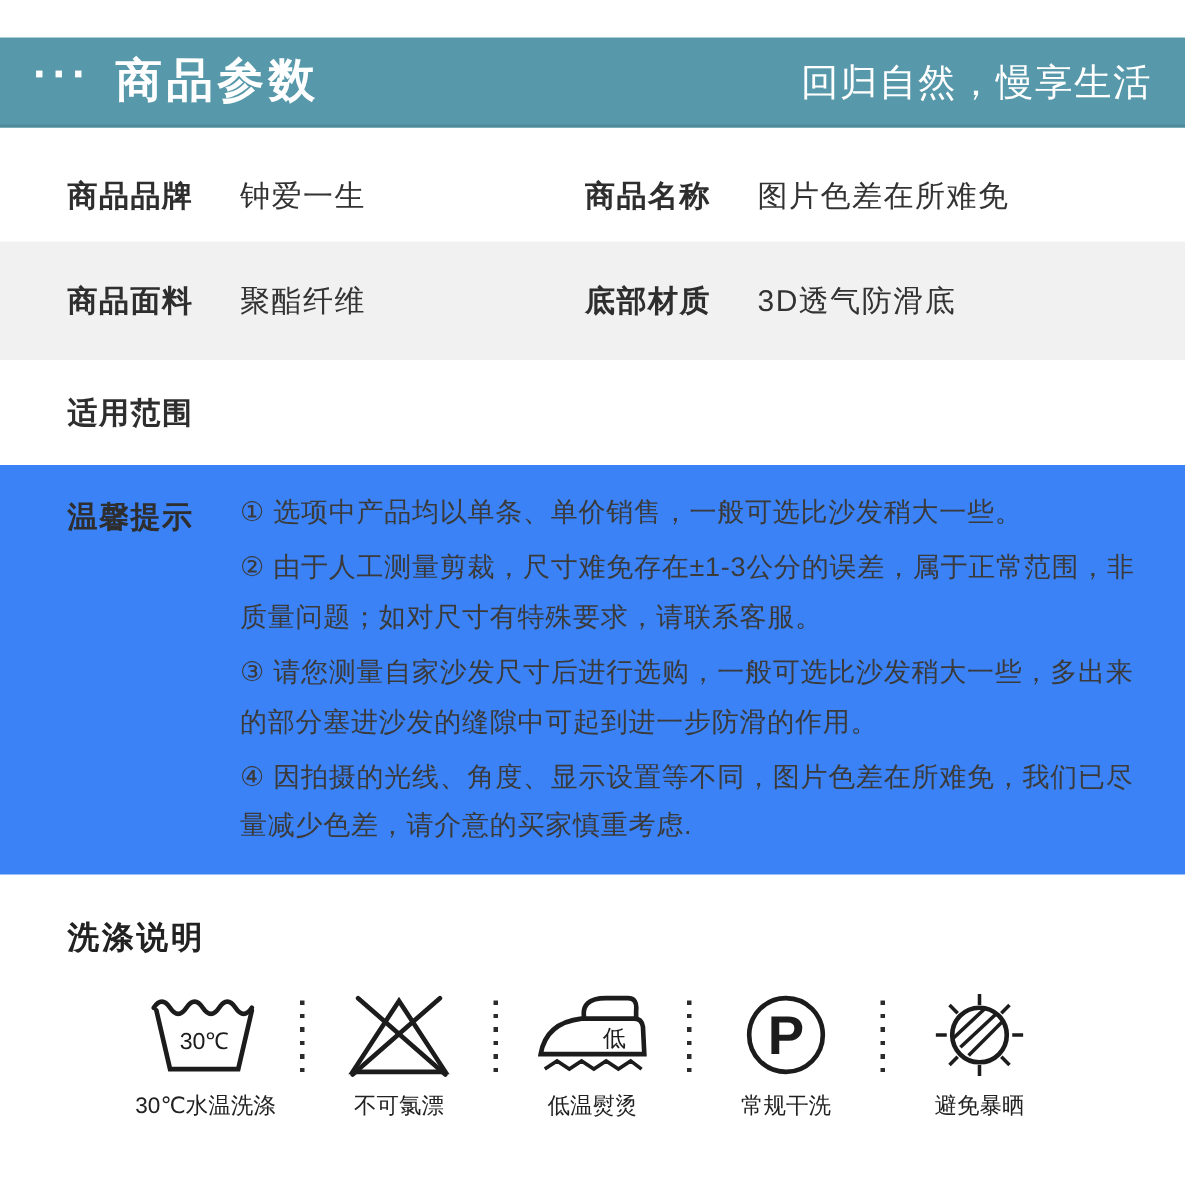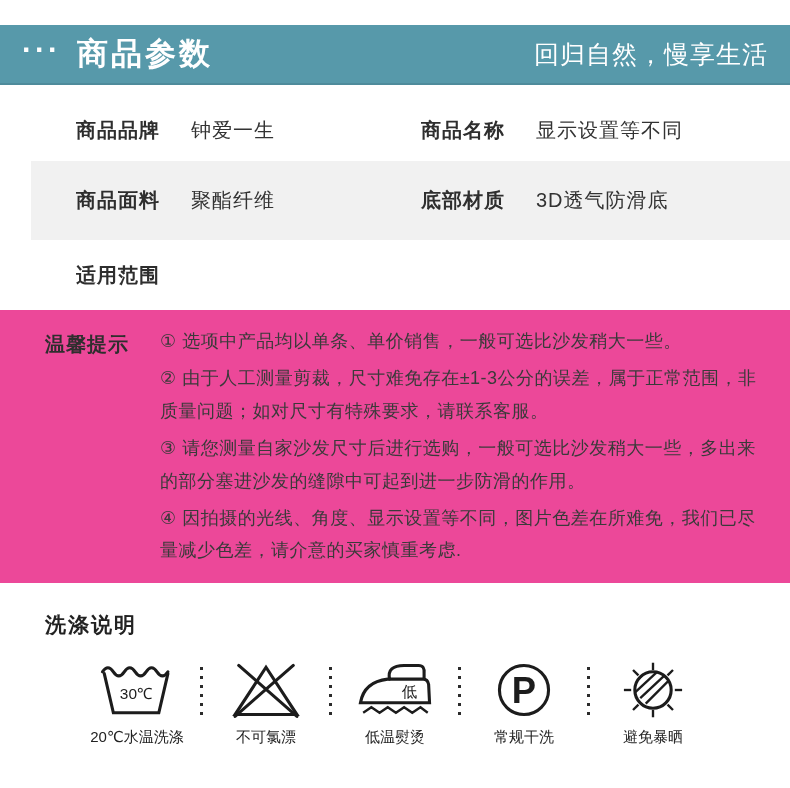--- a/index.html
+++ b/index.html
@@ -39,21 +39,21 @@
     letter-spacing: 3px;
   }
   .header .slogan {
     margin-left: auto;
     color: #ffffff;
     font-size: 25px;
     letter-spacing: 1px;
   }
 
   
-  .param-table { margin-top: 14px; margin-left: 31px; }
+  .param-table { margin-top: 14px; }
   .prow {
     display: flex;
     align-items: center;
     padding: 0 25px 0 45px;
     box-sizing: border-box;
     font-size: 20px;
   }
   .prow.r1 { height: 62px; }
   .prow.r2 { height: 79px; background: #f1f1f1; }
   .prow.r3 { height: 70px; }
@@ -63,21 +63,21 @@
     font-weight: 700;
     color: #2e2e2e;
     letter-spacing: 1px;
   }
   .p-value { color: #333333; letter-spacing: 1px; }
   .p-value.v1 { width: 230px; flex: 0 0 230px; }
   .p-value.wide { flex: 1; }
 
   
   .tips {
-    background: #ec4899;
+    background: #3b82f6;
     display: flex;
     padding: 15px 25px 16px 45px;
     box-sizing: border-box;
   }
   .tips-label {
     width: 115px;
     flex: 0 0 115px;
     font-size: 20px;
     font-weight: 700;
     color: #2e2e2e;
@@ -141,21 +141,21 @@
     <span class="dots">···</span>
     <span class="title">商品参数</span>
     <span class="slogan">回归自然，慢享生活</span>
   </div>
 
   <div class="param-table">
     <div class="prow r1">
       <span class="p-label">商品品牌</span>
       <span class="p-value v1">钟爱一生</span>
       <span class="p-label">商品名称</span>
-      <span class="p-value wide">显示设置等不同</span>
+      <span class="p-value wide">图片色差在所难免</span>
     </div>
     <div class="prow r2">
       <span class="p-label">商品面料</span>
       <span class="p-value v1">聚酯纤维</span>
       <span class="p-label">底部材质</span>
       <span class="p-value wide">3D透气防滑底</span>
     </div>
     <div class="prow r3">
       <span class="p-label">适用范围</span>
     </div>
@@ -176,21 +176,21 @@
   <div class="care-row">
 
     <div class="care">
       <div class="glyph">
         <svg width="84" height="60" viewBox="0 0 84 66">
           <path class="stroke" d="M4 13 Q10 4 16 13 T28 13 T40 13 T52 13 T64 13 T76 13"></path>
           <path class="stroke" d="M6 15 L16 58 L66 58 L76 15"></path>
           <text x="41" y="43" text-anchor="middle" font-size="17">30℃</text>
         </svg>
       </div>
-      <div class="care-label">20℃水温洗涤</div>
+      <div class="care-label">30℃水温洗涤</div>
     </div>
 
     <div class="care-sep"></div>
 
     <div class="care">
       <div class="glyph">
         <svg width="84" height="60" viewBox="0 0 84 66">
           <path class="stroke" d="M42 8 L8 60 L76 60 Z"></path>
           <path class="stroke" d="M12 6 L76 62"></path>
           <path class="stroke" d="M72 6 L8 62"></path>

